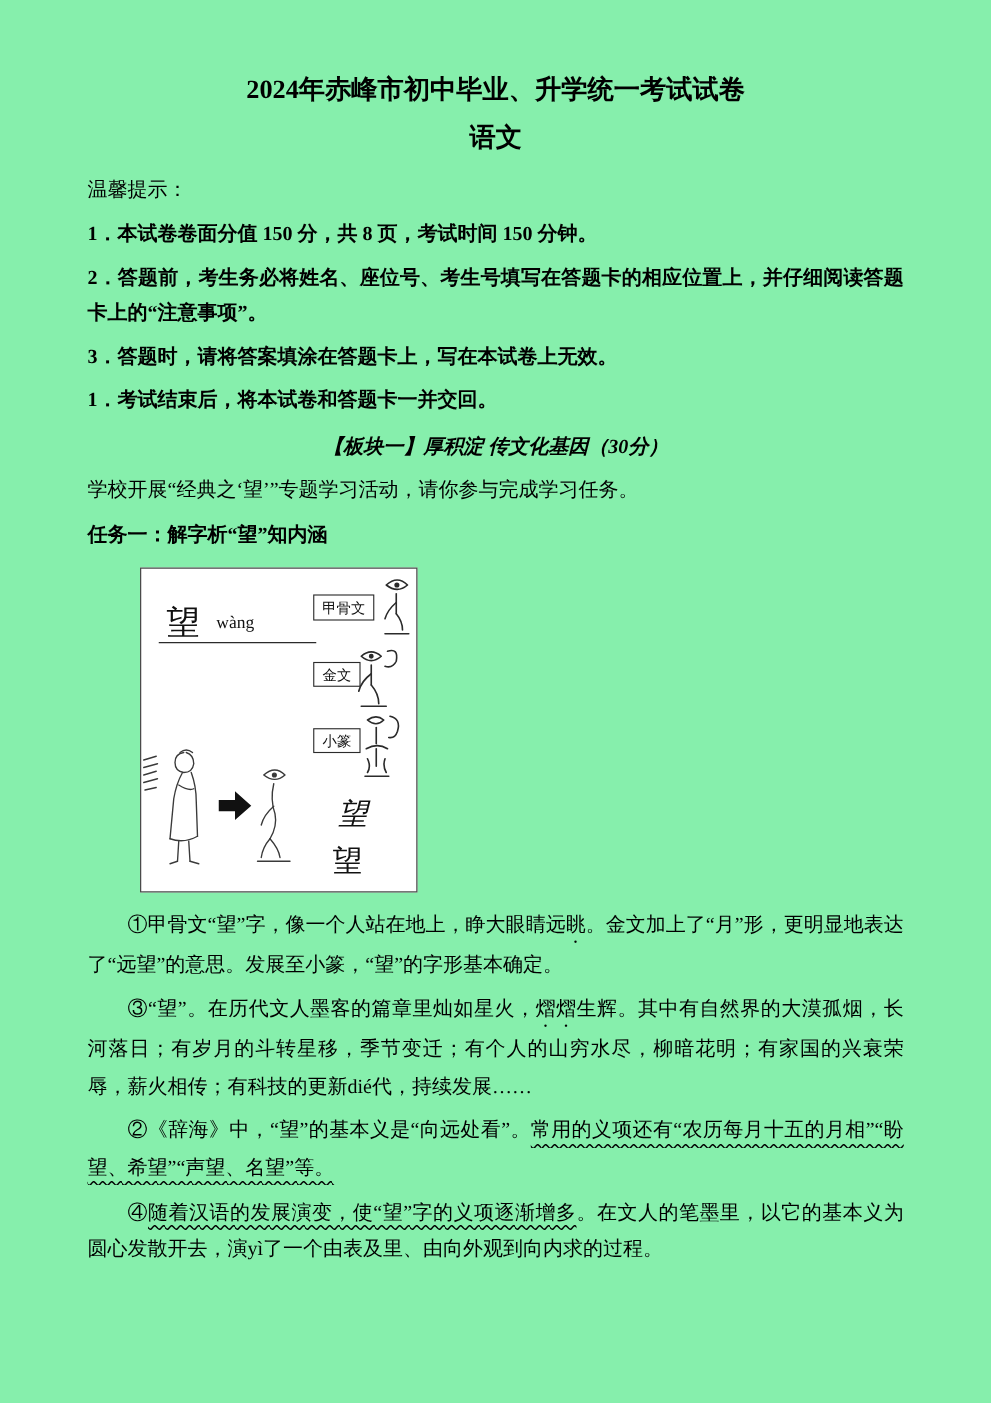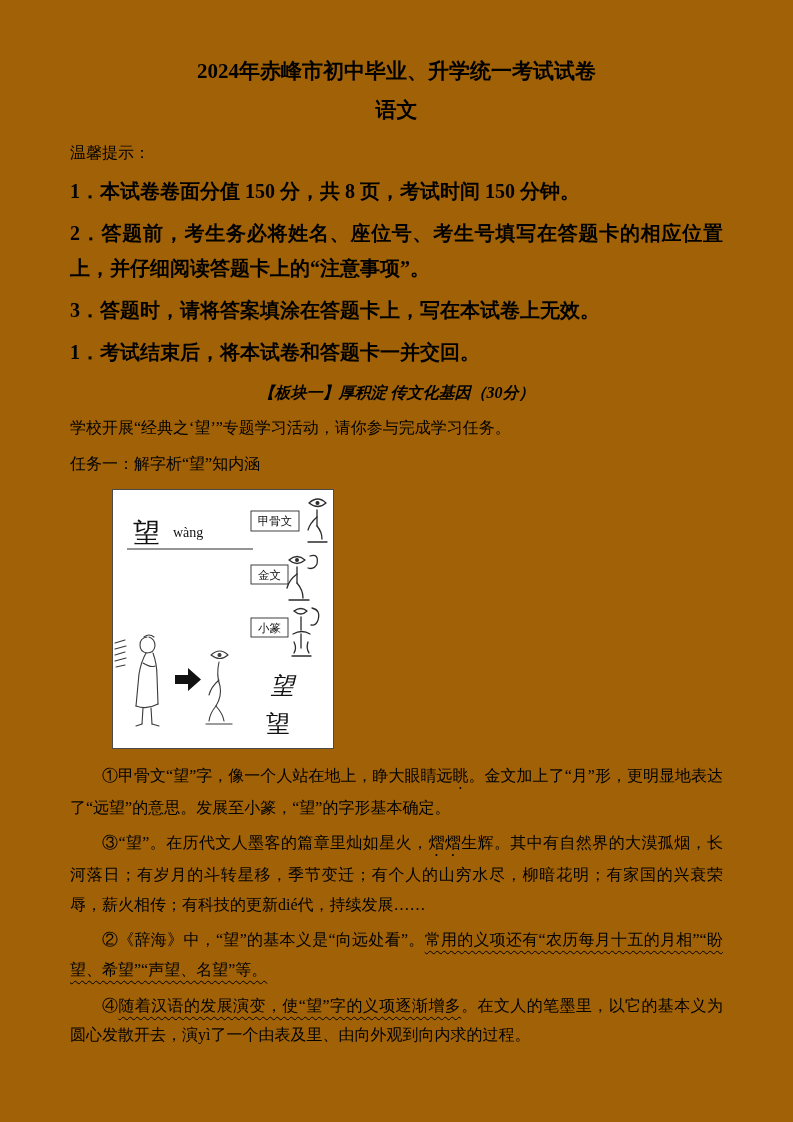--- a/index.html
+++ b/index.html
@@ -2,28 +2,28 @@
 <html><head>
 <meta charset="utf-8">
 <style>
   html, body { margin: 0; padding: 0; }
   body {
     width: 793px; height: 1122px; background: #ffffff; color: #000;
     font-family: "Liberation Serif", "DejaVu Serif", serif;
   }
   .page {
     width: 793px; height: 1122px; box-sizing: border-box;
-    padding: 52px 70px 24px 70px; overflow: hidden; background: #a16207;
+    padding: 52px 70px 24px 70px; overflow: hidden; background: #86efac;
   }
   .title { text-align: center; font-weight: bold; font-size: 21px; line-height: 1.85; }
   .tips-header { font-size: 16px; font-weight: normal; line-height: 1.75; margin: 9px 0 0; }
-  .tip { font-size: 20px; font-weight: bold; line-height: 1.75; margin: 7px 0 0; text-align: justify; }
+  .tip { font-size: 16px; font-weight: bold; line-height: 1.75; margin: 7px 0 0; text-align: justify; }
   .section-header { font-size: 16px; font-weight: bold; text-align: center; line-height: 1.8; margin: 9px 0 0; font-style: italic; }
   .body-para { font-size: 16px; line-height: 1.85; margin: 6px 0 0; text-align: justify; }
-  .task { font-weight: normal; }
+  .task { font-weight: bold; }
   .indent { text-indent: 2em; }
   .wavy {
     text-decoration: underline; text-decoration-style: wavy;
     text-underline-offset: 5px; text-decoration-thickness: 1px;
   }
   .dotted {
     -webkit-text-emphasis: filled dot; -webkit-text-emphasis-position: under right;
     text-emphasis: filled dot; text-emphasis-position: under right;
   }
   .question { font-size: 15px; line-height: 1.8; margin: 10px 0 0; }

